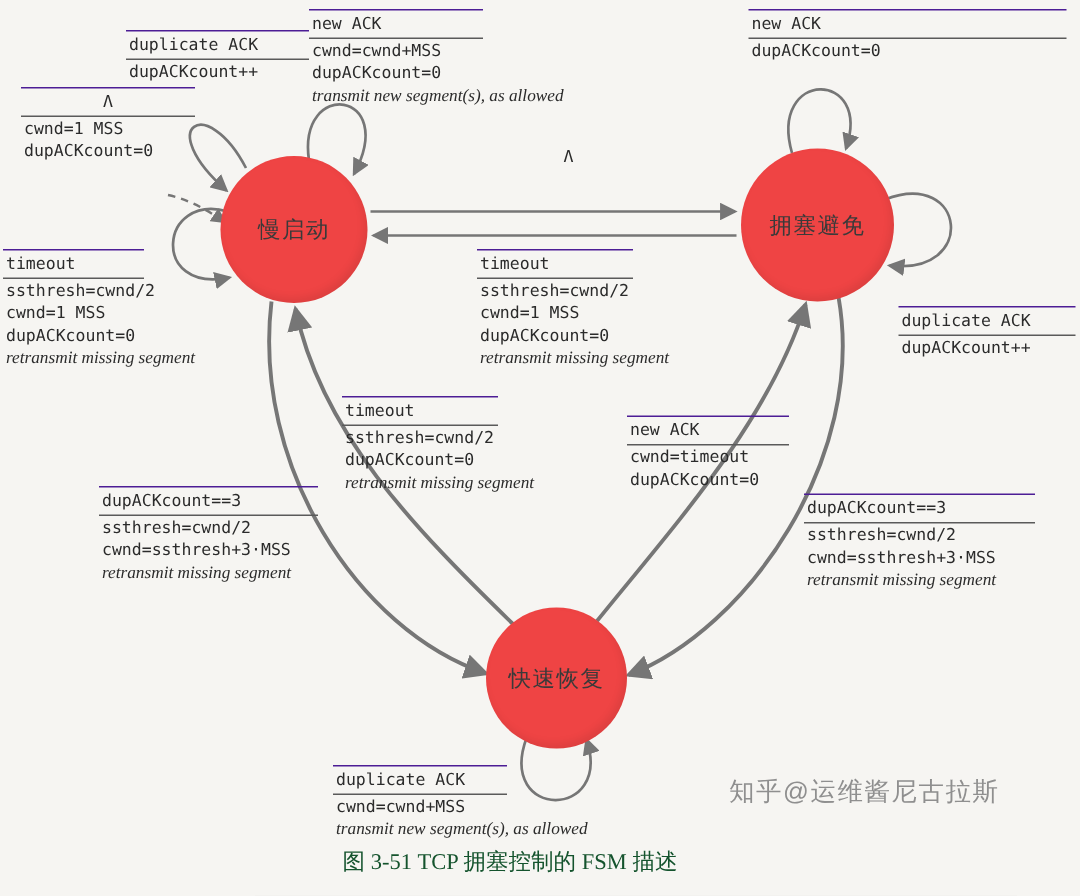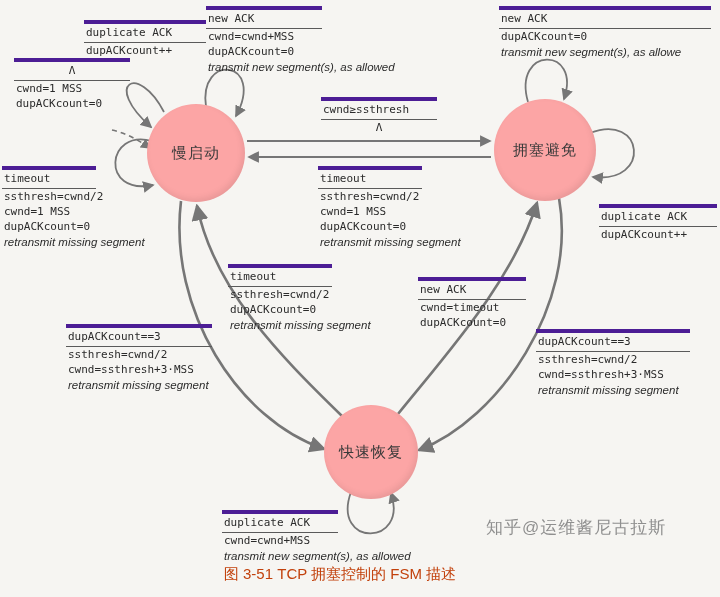--- a/index.html
+++ b/index.html
@@ -1,30 +1,30 @@
 <!DOCTYPE html>
 <html><head>
 <meta charset="utf-8">
 <style>
   html,body{margin:0;padding:0;}
   body{background:#e9e8e6;font-family:"DejaVu Sans Mono","Liberation Mono",monospace;}
   #stage{position:relative;width:720px;height:597px;background:#f6f5f2;overflow:hidden;}
   #arrows{position:absolute;left:0;top:0;pointer-events:none;}
-  .state{position:absolute;border-radius:50%;background:#fca5a5;
+  .state{position:absolute;border-radius:50%;background:#ef4444;
          box-shadow:inset -2px -3px 6px rgba(0,0,0,0.08);
          display:flex;align-items:center;justify-content:center;
          font-family:"Liberation Sans","DejaVu Sans",sans-serif;
          font-size:15px;color:#3a3a3a;letter-spacing:1px;}
   .lbl{position:absolute;font-size:11px;line-height:14px;color:#2b2b2b;white-space:nowrap;}
-  .cond{border-top:4px solid #4c1d95;border-bottom:1px solid #5a5a5a;padding:2px 2px;}
+  .cond{border-top:1px solid #4c1d95;border-bottom:1px solid #5a5a5a;padding:2px 2px;}
   .act{padding:1px 2px 0 2px;}
-  .it{font-style:italic;font-family:Liberation Sans, sans-serif;font-size:11.5px;}
+  .it{font-style:italic;font-family:Liberation Serif, serif;font-size:11.5px;}
   .ctr{text-align:center;}
   #caption{position:absolute;left:170px;top:565px;width:340px;text-align:center;
-           font-family:Liberation Sans, sans-serif;font-size:15px;color:#c2410c;}
+           font-family:Liberation Serif, serif;font-size:15px;color:#14532d;}
   #watermark{position:absolute;left:486px;top:516px;
              font-family:"Liberation Sans","DejaVu Sans",sans-serif;
              font-size:17px;color:#8f8f8f;letter-spacing:1px;}
 </style>
 </head>
 <body>
 
 <div id="stage">
 
   <svg id="arrows" width="720" height="597" viewBox="0 0 720 597">
@@ -74,25 +74,23 @@
   <div class="lbl" style="left:206px;top:6px;">
     <div class="cond" style="width:112px;">new ACK</div>
     <div class="act">cwnd=cwnd+MSS</div>
     <div class="act">dupACKcount=0</div>
     <div class="act it">transmit new segment(s), as allowed</div>
   </div>
 
   <div class="lbl" style="left:499px;top:6px;">
     <div class="cond" style="width:208px;">new ACK</div>
     <div class="act">dupACKcount=0</div>
-    <div class="act it">transmit new segment(s), as allowe</div>
   </div>
 
   <div class="lbl" style="left:321px;top:97px;">
-    <div class="cond" style="width:112px;">cwnd≥ssthresh</div>
     <div class="act ctr" style="width:112px;">Λ</div>
   </div>
 
   <div class="lbl" style="left:2px;top:166px;">
     <div class="cond" style="width:90px;">timeout</div>
     <div class="act">ssthresh=cwnd/2</div>
     <div class="act">cwnd=1 MSS</div>
     <div class="act">dupACKcount=0</div>
     <div class="act it">retransmit missing segment</div>
   </div>

